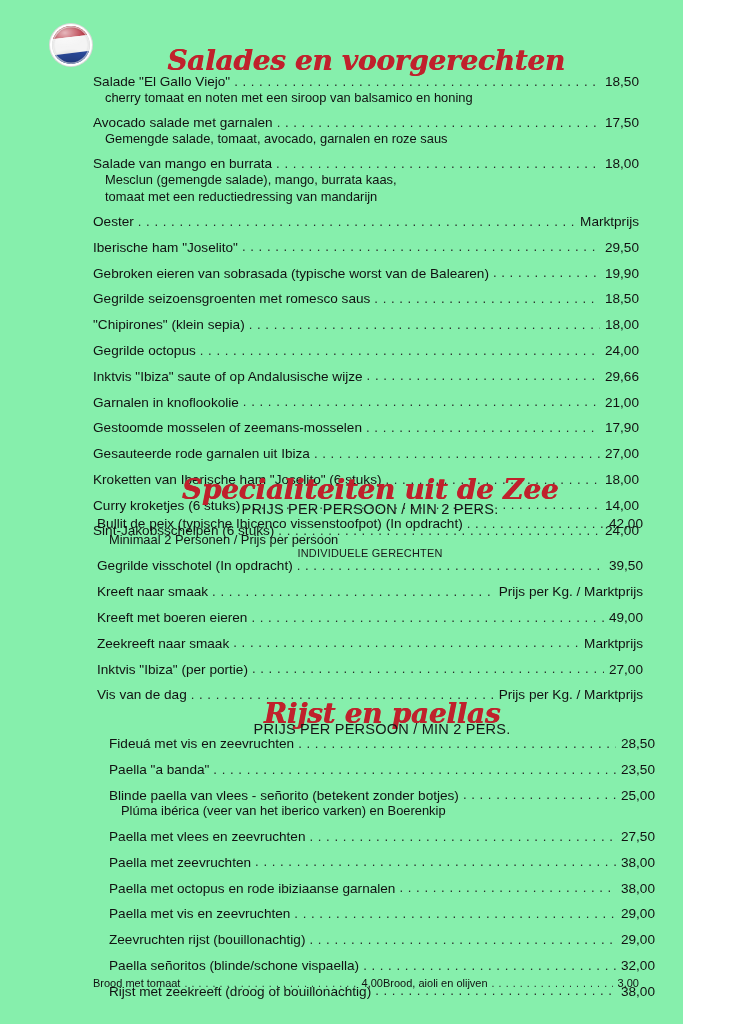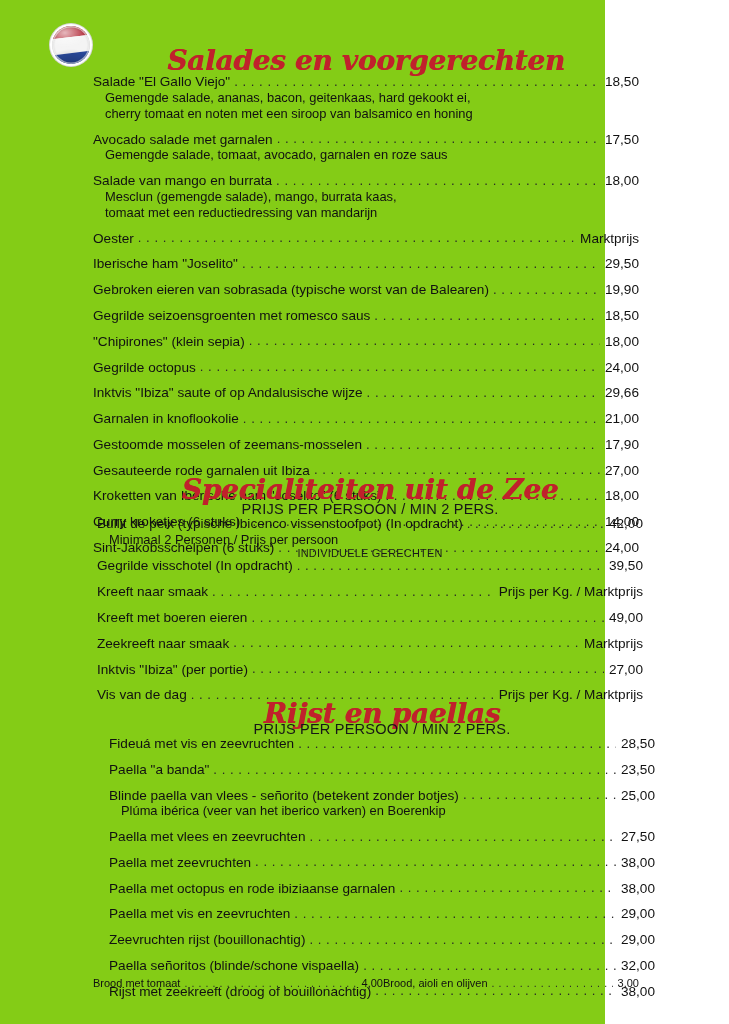--- a/index.html
+++ b/index.html
@@ -13,23 +13,23 @@
     height: 1024px;
     position: relative;
     font-family: "Liberation Sans", sans-serif;
     color: #1a1a1a;
     overflow: hidden;
   }
 
   
   .page {
     position: relative;
-    width: 605px;
+    width: 683px;
     height: 1024px;
-    background: #84cc16;
+    background: #86efac;
     box-sizing: border-box;
   }
 
   
   .flag-badge {
     position: absolute;
     left: 52px;
     top: 26px;
     width: 38px;
     height: 38px;
@@ -232,21 +232,20 @@
   <div class="content">
 
     <div class="section" id="sec-salades">
       <div class="section-title">Salades en voorgerechten</div>
       <div class="rows" id="rows-salades">
           <div class="row first has-desc">
             <span class="name">Salade "El Gallo Viejo"</span>
             <span class="leader"></span>
             <span class="price">18,50</span>
           </div>
-          <div class="desc">Gemengde salade, ananas, bacon, geitenkaas, hard gekookt ei,</div>
           <div class="desc">cherry tomaat en noten met een siroop van balsamico en honing</div>
           <div class="row has-desc">
             <span class="name">Avocado salade met garnalen</span>
             <span class="leader"></span>
             <span class="price">17,50</span>
           </div>
           <div class="desc">Gemengde salade, tomaat, avocado, garnalen en roze saus</div>
           <div class="row has-desc">
             <span class="name">Salade van mango en burrata</span>
             <span class="leader"></span>

